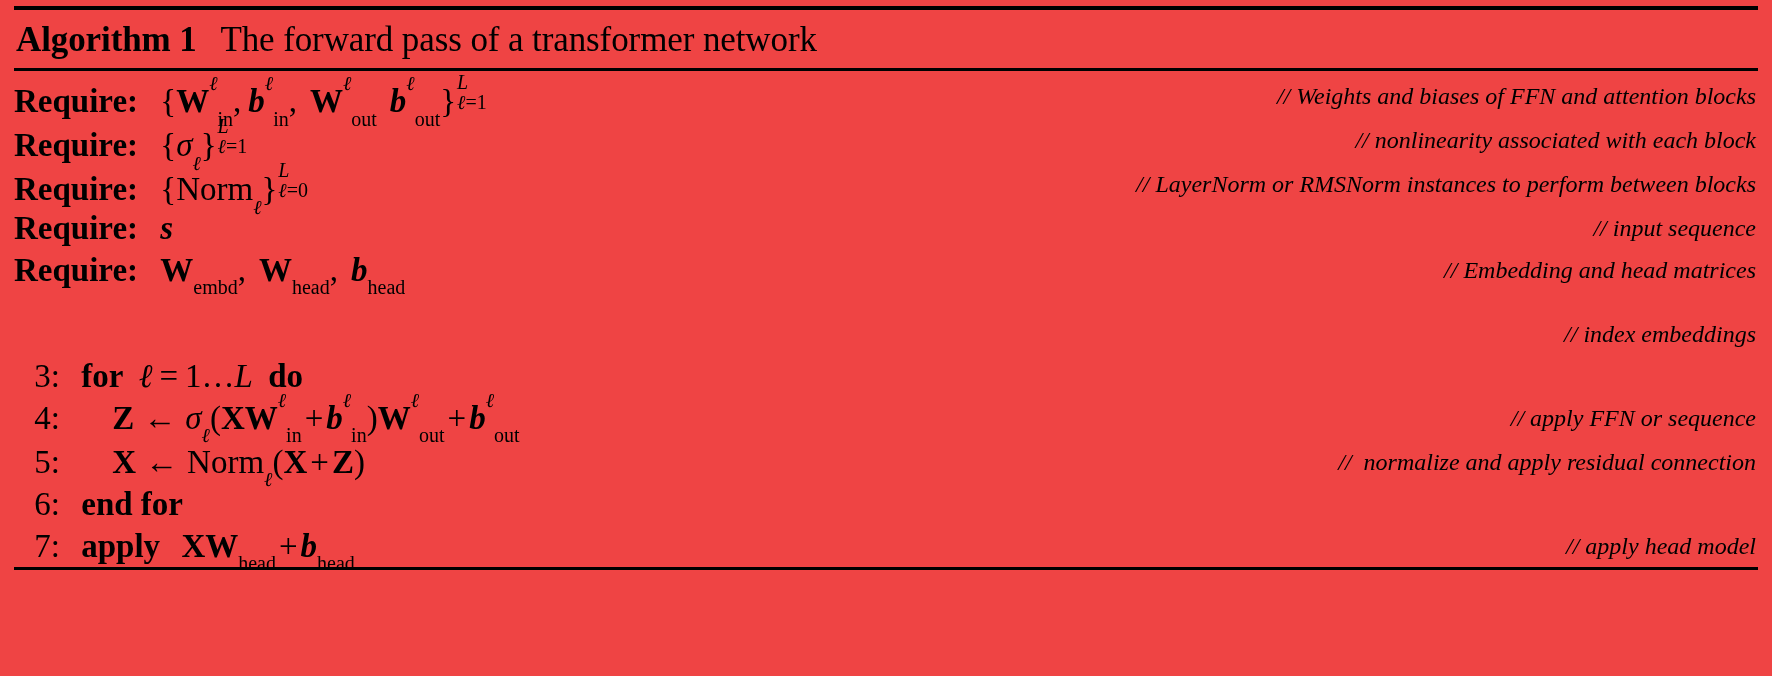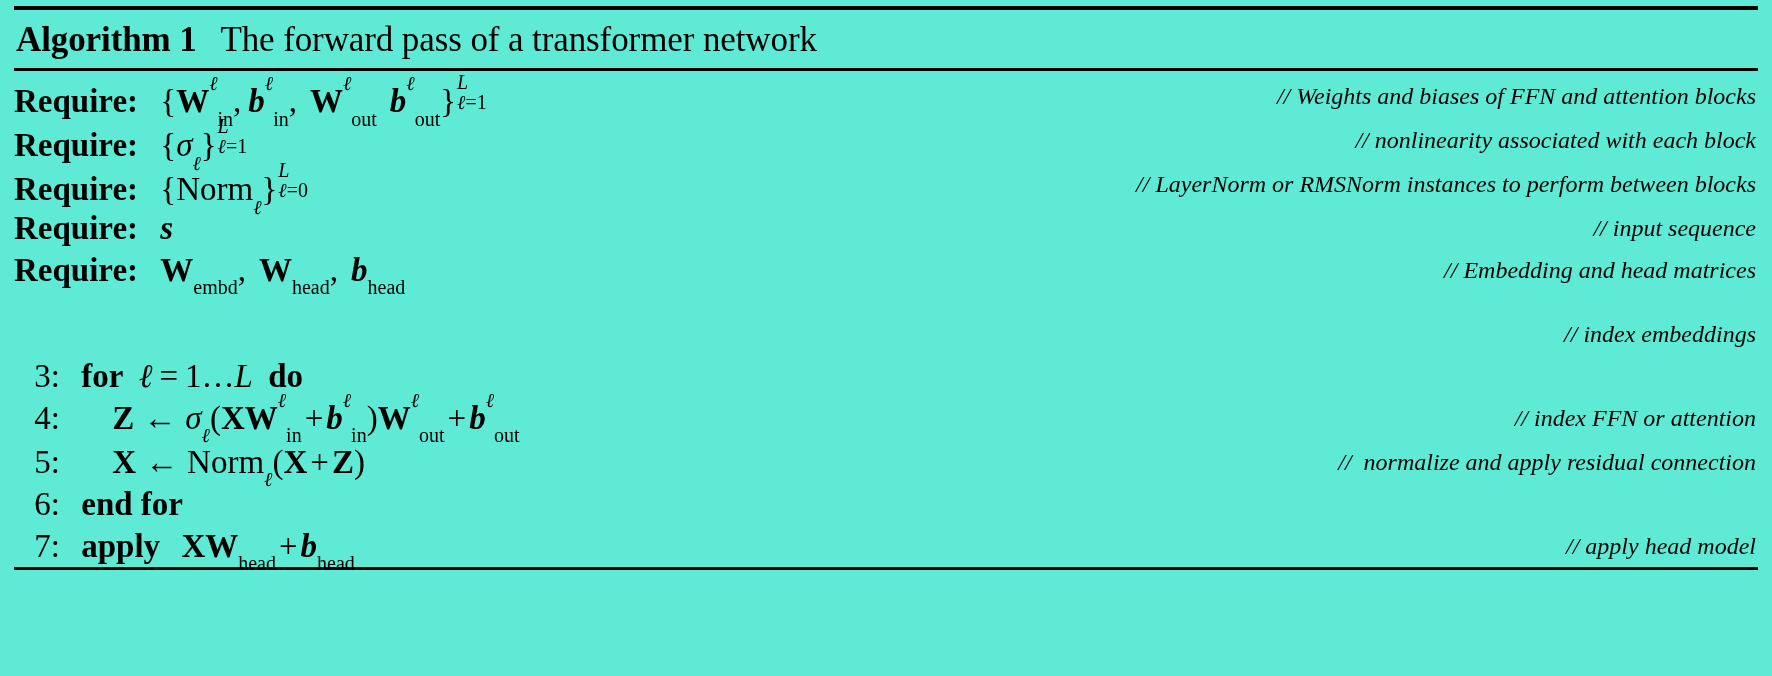--- a/index.html
+++ b/index.html
@@ -11,21 +11,21 @@
   body {
     font-family: "Liberation Serif", "DejaVu Serif", serif;
     color: #000000;
     -webkit-font-smoothing: antialiased;
   }
 
   #algorithm-canvas {
     position: relative;
     width: 1772px;
     height: 676px;
-    background: #5eead4;
+    background: #ef4444;
     overflow: hidden;
     box-sizing: border-box;
   }
 
   .algo-frame {
     position: absolute;
     left: 14px;
     top: 6px;
     width: 1744px;
   }
@@ -250,21 +250,21 @@
           <span class="kw">do</span>
         </span>
         <span class="line-comment"></span>
       </div>
 
       <div class="algo-line tall">
         <span class="line-left">
           <span class="num">4:</span><span class="indent-1"></span>
           <span class="math"><span class="mat">Z</span><span class="sp-s"></span><span class="arrow">←</span><span class="sp-s"></span><span class="op-italic">σ</span><sub class="it">ℓ</sub><span class="paren">(</span><span class="mat">X</span><span class="mat">W</span><sup class="it">ℓ</sup><sub>in</sub><span class="plus">+</span><span class="vecb">b</span><sup class="it">ℓ</sup><sub>in</sub><span class="paren">)</span><span class="mat">W</span><sup class="it">ℓ</sup><sub>out</sub><span class="plus">+</span><span class="vecb">b</span><sup class="it">ℓ</sup><sub>out</sub></span>
         </span>
-        <span class="line-comment">// index FFN or attention</span>
+        <span class="line-comment">// apply FFN or sequence</span>
       </div>
 
       <div class="algo-line">
         <span class="line-left">
           <span class="num">5:</span><span class="indent-1"></span>
           <span class="math"><span class="mat">X</span><span class="sp-s"></span><span class="arrow">←</span><span class="sp-s"></span><span class="roman">Norm</span><sub class="it">ℓ</sub><span class="paren">(</span><span class="mat">X</span><span class="plus">+</span><span class="mat">Z</span><span class="paren">)</span></span>
         </span>
         <span class="line-comment">//  normalize and apply residual connection</span>
       </div>
 

